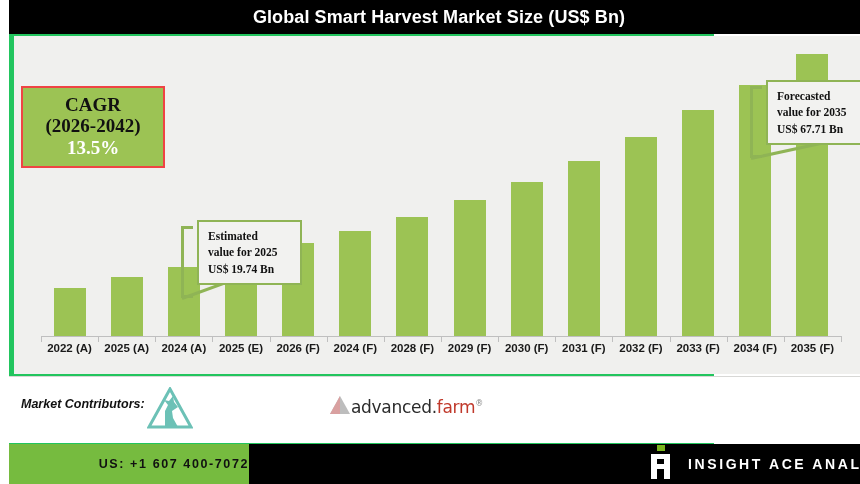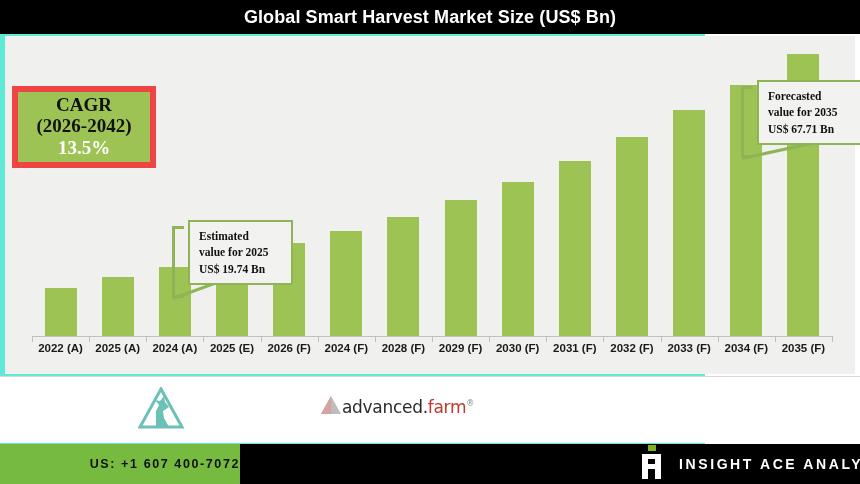--- a/index.html
+++ b/index.html
@@ -2,21 +2,21 @@
 <html><head>
 <meta charset="utf-8">
 <style>
   * { margin:0; padding:0; box-sizing:border-box; }
   html,body { width:860px; height:484px; }
   body {
     font-family:"Liberation Sans", sans-serif;
     background:#ffffff;
     overflow:hidden;
   }
-  #page { position:relative; width:705px; height:484px; background:#5eead4; }
+  #page { position:relative; width:705px; height:484px; background:#22c55e;margin-left:9px; }
 
   
   .header {
     position:absolute; left:0; top:0; width:860px; height:34px;
     background:#000000;
     display:flex; align-items:center; justify-content:center;
   }
   .header-title {
     color:#ffffff; font-size:18px; font-weight:bold;
     letter-spacing:.1px; white-space:nowrap;
@@ -53,21 +53,21 @@
   }
   .xlabel {
     flex:1 1 0; text-align:center;
     font-size:11.5px; font-weight:bold; color:#1a1a1a;
     white-space:nowrap;
   }
 
   
   .cagr-box {
     position:absolute; left:7px; top:50px; width:144px; height:82px;
-    background:#9cc354; border:6px solid #ef4444;
+    background:#9cc354; border:2px solid #ef4444;
     display:flex; flex-direction:column; align-items:center;
     justify-content:center;
     font-family:"Liberation Serif", serif;
   }
   .cagr-l1 { font-size:19px; font-weight:bold; color:#111; line-height:1.05; }
   .cagr-l2 { font-size:19px; font-weight:bold; color:#111; line-height:1.15; }
   .cagr-l3 { font-size:19px; font-weight:bold; color:#ffffff; line-height:1.15; }
 
   
   .callout {
@@ -248,20 +248,21 @@
     <div class="bracket bracket-2035"></div>
     <div class="leader" id="leader2035" style="left: 737px; top: 121px; width: 70.6116px; transform: rotate(-0.214061rad); background: rgb(143, 180, 85);"></div>
     <div class="callout callout-2035">
       <div>Forecasted</div>
       <div>value for 2035</div>
       <div>US$ 67.71 Bn</div>
     </div>
   </div>
 
   <div class="contrib">
+    <div class="contrib-label">Market Contributors:</div>
 
     <div class="logo logo-dogtooth">
       <span>
         <svg width="46" height="42" viewBox="0 0 46 42">
           <path d="M23 2 L44 40 L2 40 Z" fill="none" stroke="#6cc1b6" stroke-width="3"></path>
           <path d="M18 40 L18 24 L21 18 L17 13 L22 14 L26 9 L27 15 L31 20
                    L25 24 L26 31 L31 40 Z" fill="#6cc1b6"></path>
         </svg>
       </span>
     </div>

